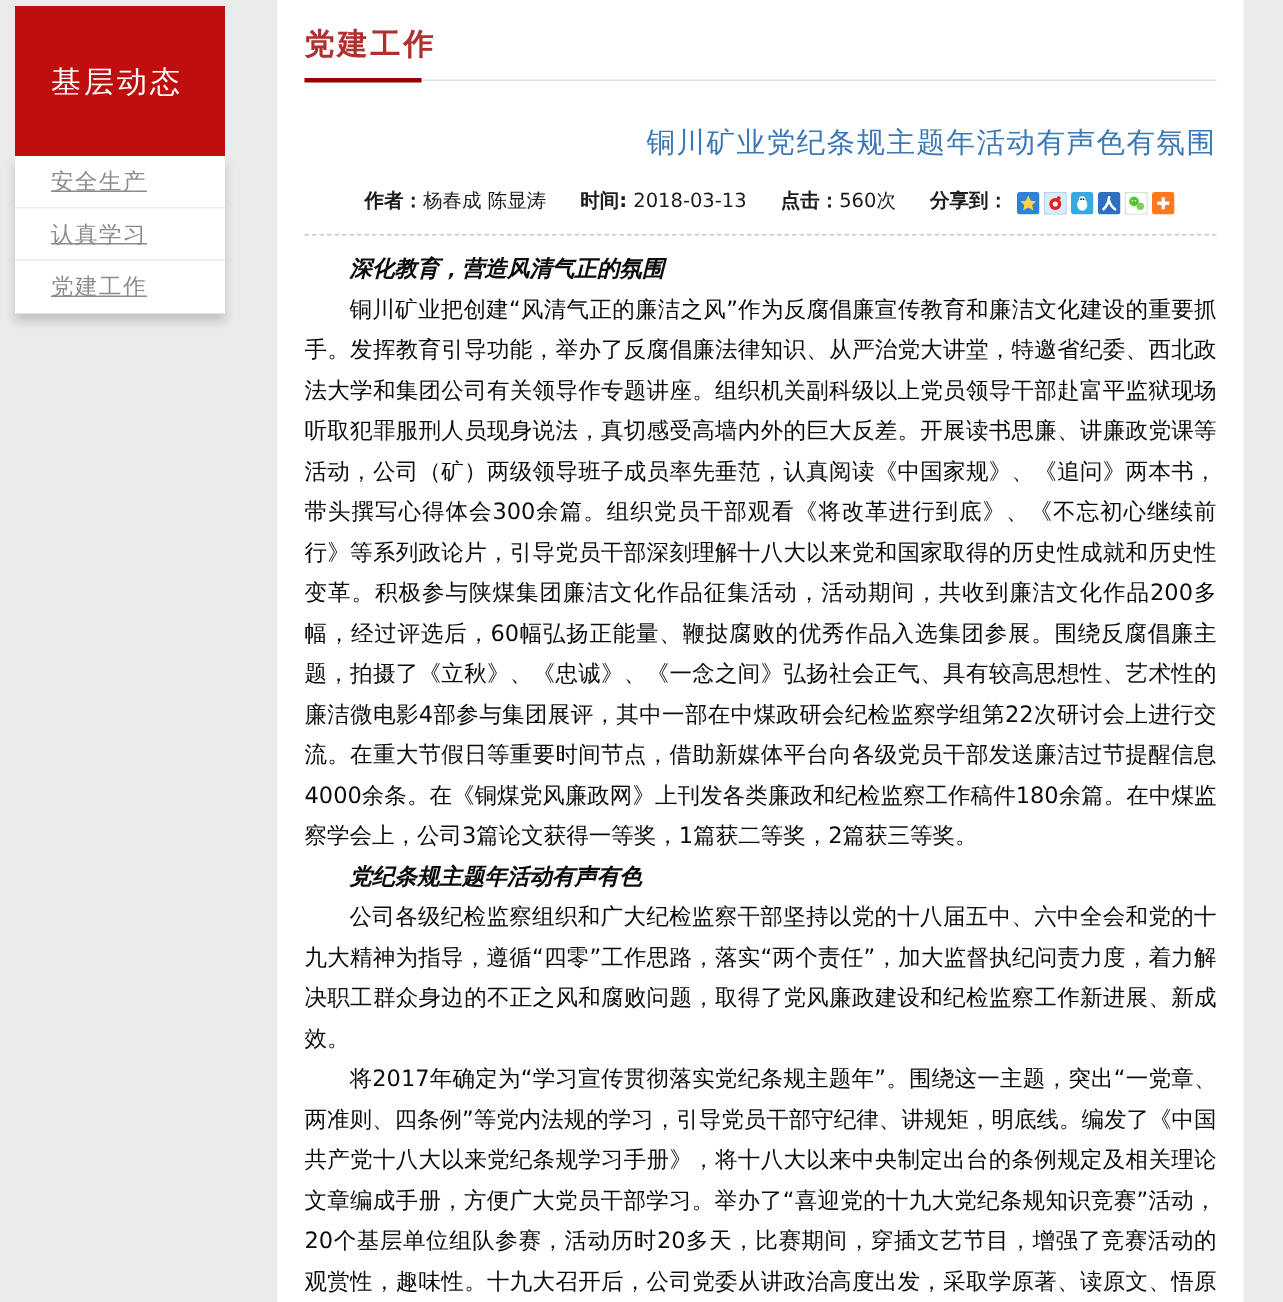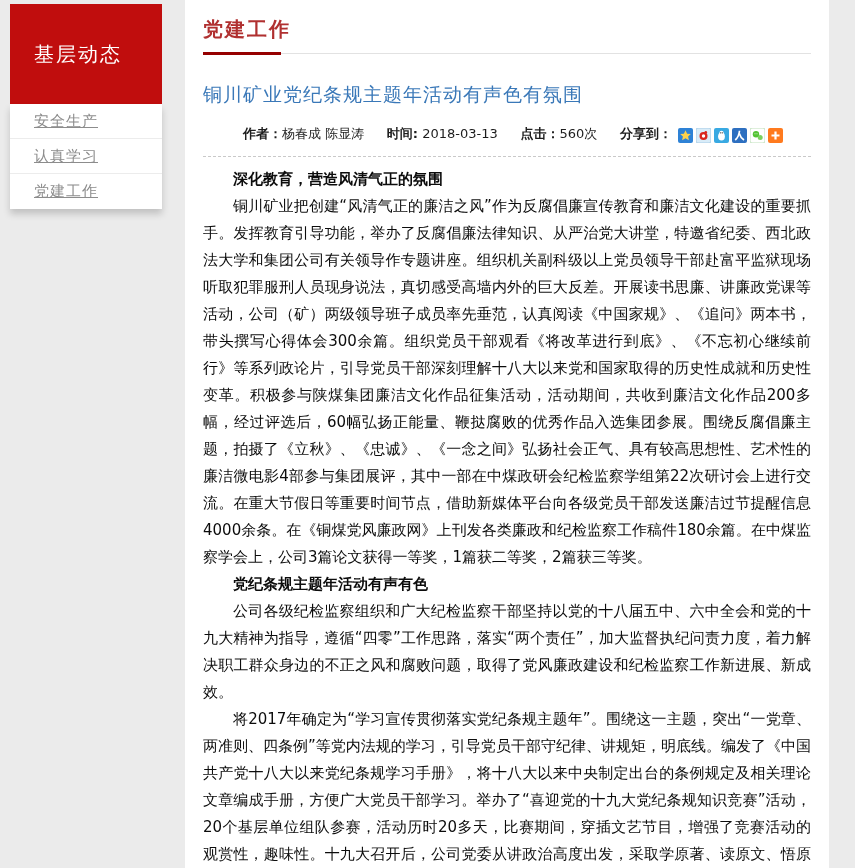--- a/index.html
+++ b/index.html
@@ -7,21 +7,21 @@
     margin: 0; padding: 0;
     width: 855px; height: 868px;
     background: #ebebeb;
     font-family: "DejaVu Sans", sans-serif;
     overflow: hidden;
     position: relative;
   }
 
   
   .sidebar {
-    position: absolute; left: 10px; top: 4px; width: 152px;
+    position: absolute; left: 10px; top: 4px; width: 140px;
   }
   .sidebar-header {
     height: 100px;
     background: #c00d0d;
     color: #ffffff;
     display: flex; align-items: center;
     padding-left: 24px;
     font-size: 20px;
     letter-spacing: 2px;
   }
@@ -61,21 +61,21 @@
     position: absolute; left: 0; right: 0; top: 1px; height: 1px;
     background: #e2e2e2;
   }
   .section-underline .redline {
     position: absolute; left: 0; top: 0; width: 78px; height: 3px;
     background: #950000;
   }
 
   .article-title {
     margin: 27px 0 0 0;
-    text-align: left;
+    text-align: right;
     font-size: 19px;
     font-weight: 500;
     color: #3a78b8;
     letter-spacing: 1px;
   }
 
   .meta-row {
     margin-top: 17px;
     padding: 0 28px 0 40px;
     display: flex;
@@ -98,21 +98,21 @@
   }
 
   .article-body {
     margin-top: 9px;
     font-size: 15px;
     line-height: 27px;
     color: #0c0c0c;
     text-align: justify;
   }
   .article-body p { margin: 0; text-indent: 2em; }
-  .article-body p.subhead { font-weight: bold; }
+  .article-body p.subhead { font-weight: bold; font-style: italic; }
 </style>
 </head>
 <body>
 
 <div class="page">
 
   <aside class="sidebar">
     <div class="sidebar-header">
       <span>基层动态</span>
     </div>

